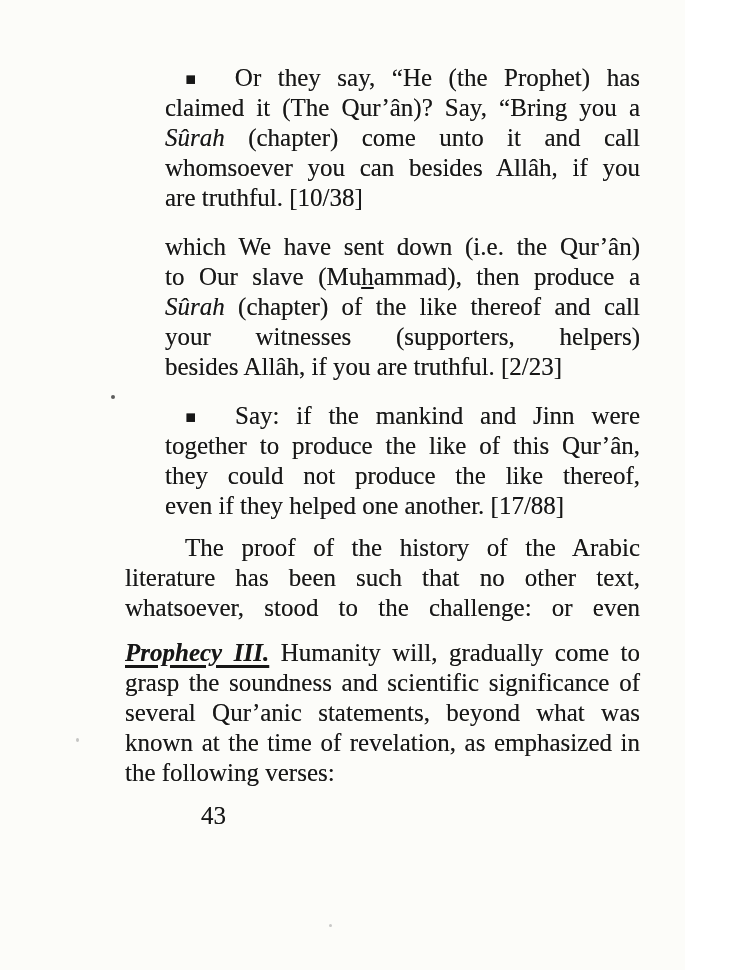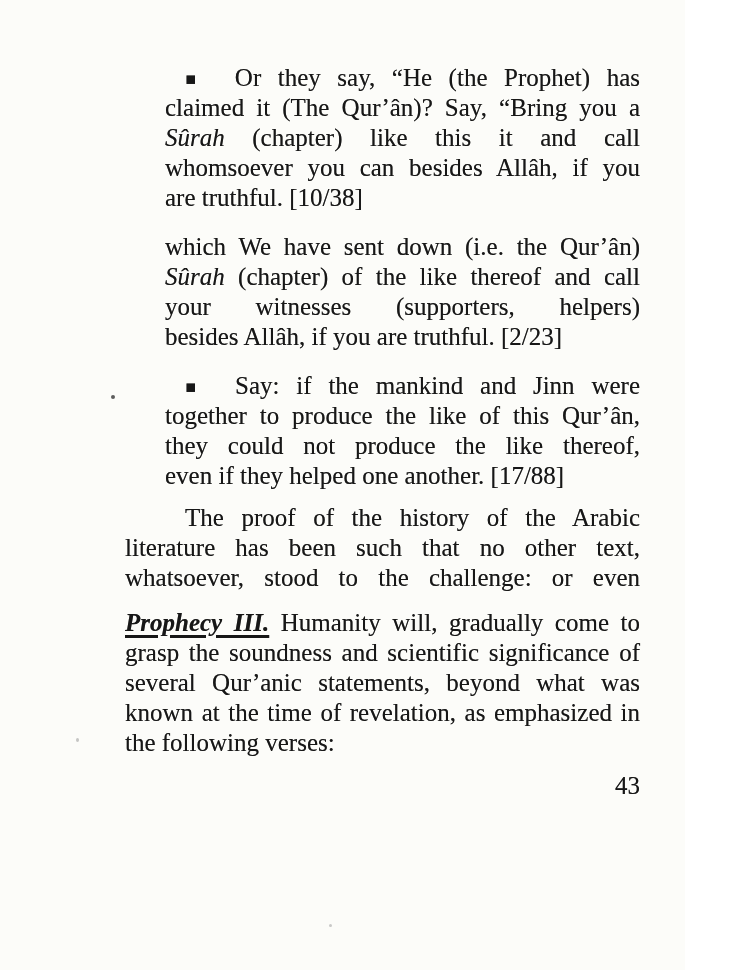--- a/index.html
+++ b/index.html
@@ -30,42 +30,43 @@
   }
   .bullet-gap{display:inline-block;width:28px;}
   .run-italic{font-style:italic;}
   .run-underline{text-decoration:underline;text-underline-offset:2px;}
   .run-bold-italic-underline{
     font-weight:bold;font-style:italic;
     text-decoration:underline;
     text-decoration-thickness:2.5px;
     text-underline-offset:4px;
   }
-  .page-number{margin-top:13px;text-align:right;padding-left:76px;}
+  .page-number{margin-top:13px;text-align:left;padding-left:76px;}
   .speck{position:absolute;border-radius:50%;}
   .speck-1{left:111px;top:395px;width:4px;height:4px;background:rgba(40,40,40,0.75);}
   .speck-2{left:708px;top:48px;width:7px;height:3px;background:rgba(120,120,120,0.45);border-radius:40%;}
   .speck-3{left:329px;top:924px;width:3px;height:3px;background:rgba(150,150,150,0.5);}
   .speck-4{left:76px;top:738px;width:3px;height:4px;background:rgba(130,130,130,0.45);}
 </style>
 </head>
 <body>
 
 <div class="page" style="background: rgb(252, 252, 249); color: rgb(23, 23, 23);">
   <div class="content">
     <div class="blocks">
         <div class="block bullet-item">
           <div class="tline b-first"><span class="bullet">▪</span><span class="bullet-gap"></span><span>Or they say, “He (the Prophet) has</span></div>
           <div class="tline"><span>claimed it (The Qur’ân)? Say, “Bring you a</span></div>
-          <div class="tline"><span class="run-italic">Sûrah</span><span> (chapter) like this it and call</span></div>
+          <div class="tline"><span class="run-italic">Sûrah</span><span> (chapter) come unto it and call</span></div>
           <div class="tline"><span>whomsoever you can besides Allâh, if you</span></div>
           <div class="tline last"><span>are truthful. [10/38]</span></div>
         </div>
         <div class="block bullet-item">
           <div class="tline"><span>which We have sent down (i.e. the Qur’ân)</span></div>
+          <div class="tline"><span>to Our slave (Mu</span><span class="run-underline">h</span><span>ammad), then produce a</span></div>
           <div class="tline"><span class="run-italic">Sûrah</span><span> (chapter) of the like thereof and call</span></div>
           <div class="tline"><span>your witnesses (supporters, helpers)</span></div>
           <div class="tline last"><span>besides Allâh, if you are truthful. [2/23]</span></div>
         </div>
         <div class="block bullet-item">
           <div class="tline b-first"><span class="bullet">▪</span><span class="bullet-gap"></span><span>Say: if the mankind and Jinn were</span></div>
           <div class="tline"><span>together to produce the like of this Qur’ân,</span></div>
           <div class="tline"><span>they could not produce the like thereof,</span></div>
           <div class="tline last"><span>even if they helped one another. [17/88]</span></div>
         </div>

